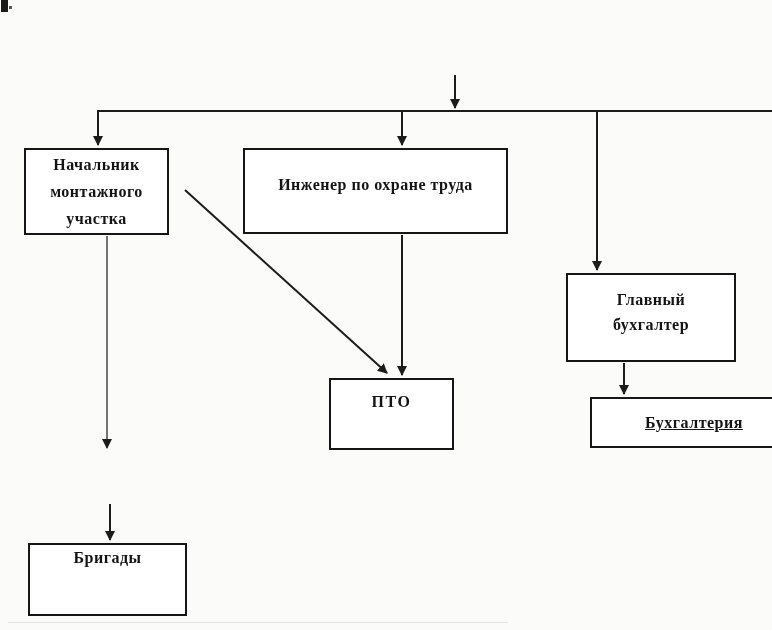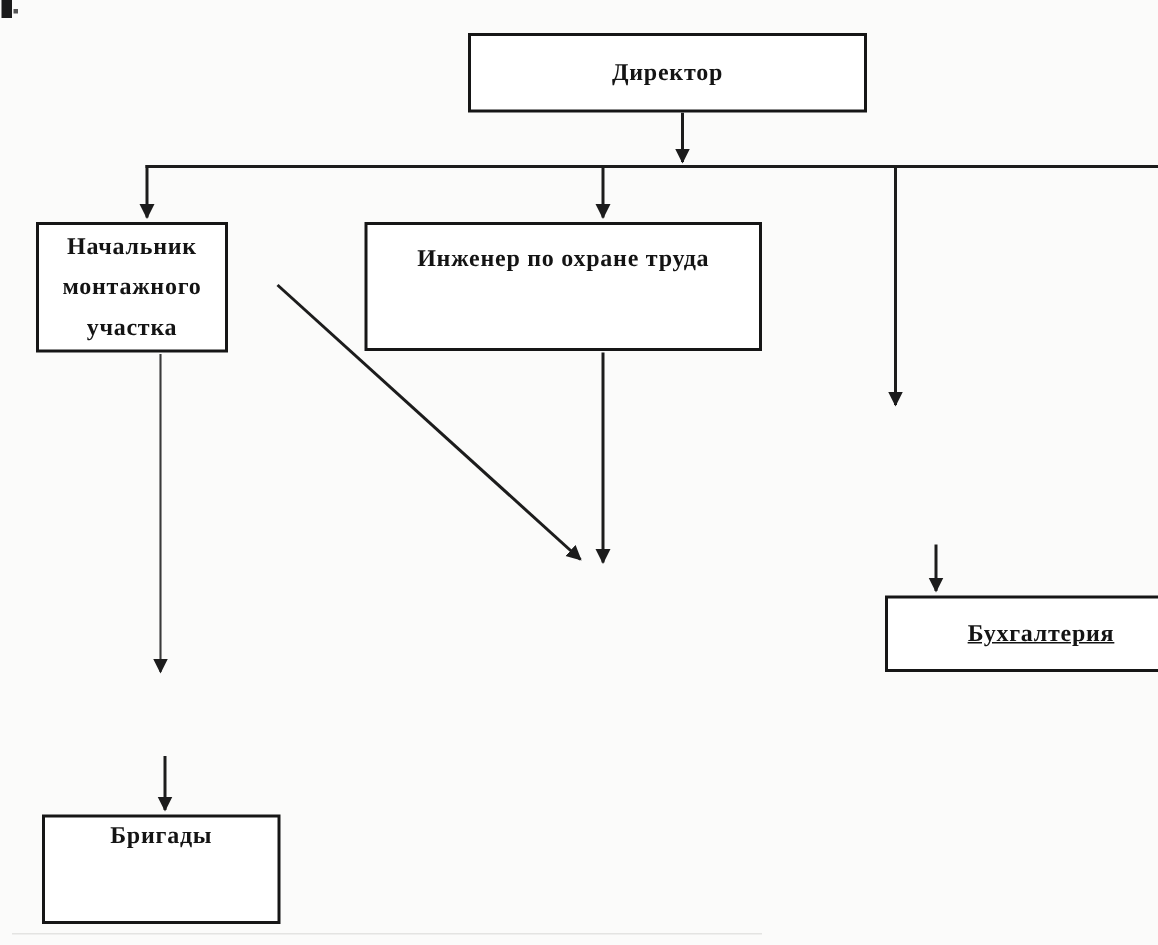--- a/index.html
+++ b/index.html
@@ -35,24 +35,24 @@
     font-weight: 700;
     font-size: 16px;
     letter-spacing: 0.5px;
     line-height: 25px;
   }
   .node .lbl {
     display: block;
   }
   
   #node-director     { left: 312px; top: 22px;  width: 266px; height: 53px; }
-  #node-site-manager { left: 24px;  top: 148px; width: 128px; height: 87px; line-height: 27px; }
+  #node-site-manager { left: 24px;  top: 148px; width: 145px; height: 87px; line-height: 27px; }
   #node-site-manager .lbl { max-width: 112px; }
   #node-safety-eng   { left: 243px; top: 148px; width: 265px; height: 86px;
-                       align-items: flex-start; padding-top: 10px; justify-content: center; }
+                       align-items: flex-start; padding-top: 22px; justify-content: center; }
   #node-pto          { left: 329px; top: 378px; width: 125px; height: 72px;
                        align-items: flex-start; padding-top: 9px; letter-spacing: 1.5px; }
   #node-chief-acct   { left: 566px; top: 273px; width: 170px; height: 89px;
                        padding-bottom: 12px; }
   #node-chief-acct .lbl { max-width: 105px; }
   #node-accounting   { left: 590px; top: 397px; width: 208px; height: 51px; text-decoration: underline; }
   #node-master       { left: 18px;  top: 451px; width: 179px; height: 52px; }
   #node-brigades     { left: 28px;  top: 543px; width: 159px; height: 73px;
                        align-items: flex-start; }
   
@@ -99,33 +99,36 @@
 
     <line x1="185" y1="190" x2="387" y2="373" stroke="#1c1c1c" stroke-width="2" marker-end="url(#arr)"></line>
 
     <line x1="107" y1="236" x2="107" y2="448" stroke="#3a3a3a" stroke-width="1.4" marker-end="url(#arr)"></line>
 
     <line x1="110" y1="504" x2="110" y2="540" stroke="#1c1c1c" stroke-width="2" marker-end="url(#arr)"></line>
 
     <line x1="624" y1="363" x2="624" y2="394" stroke="#1c1c1c" stroke-width="2" marker-end="url(#arr)"></line>
   </svg>
 
-  <div class="node" id="node-director">
-    <span class="lbl">Директор</span>
-  </div>
 
   <div class="node" id="node-site-manager">
     <span class="lbl">Начальник монтажного участка</span>
   </div>
 
   <div class="node" id="node-safety-eng">
     <span class="lbl">Инженер по охране труда</span>
   </div>
 
+  <div class="node" id="node-pto">
+    <span class="lbl">ПТО</span>
+  </div>
 
+  <div class="node" id="node-chief-acct">
+    <span class="lbl">Главный бухгалтер</span>
+  </div>
 
   <div class="node" id="node-accounting">
     <span class="lbl">Бухгалтерия</span>
   </div>
 
 
   <div class="node" id="node-brigades">
     <span class="lbl">Бригады</span>
   </div>
 

